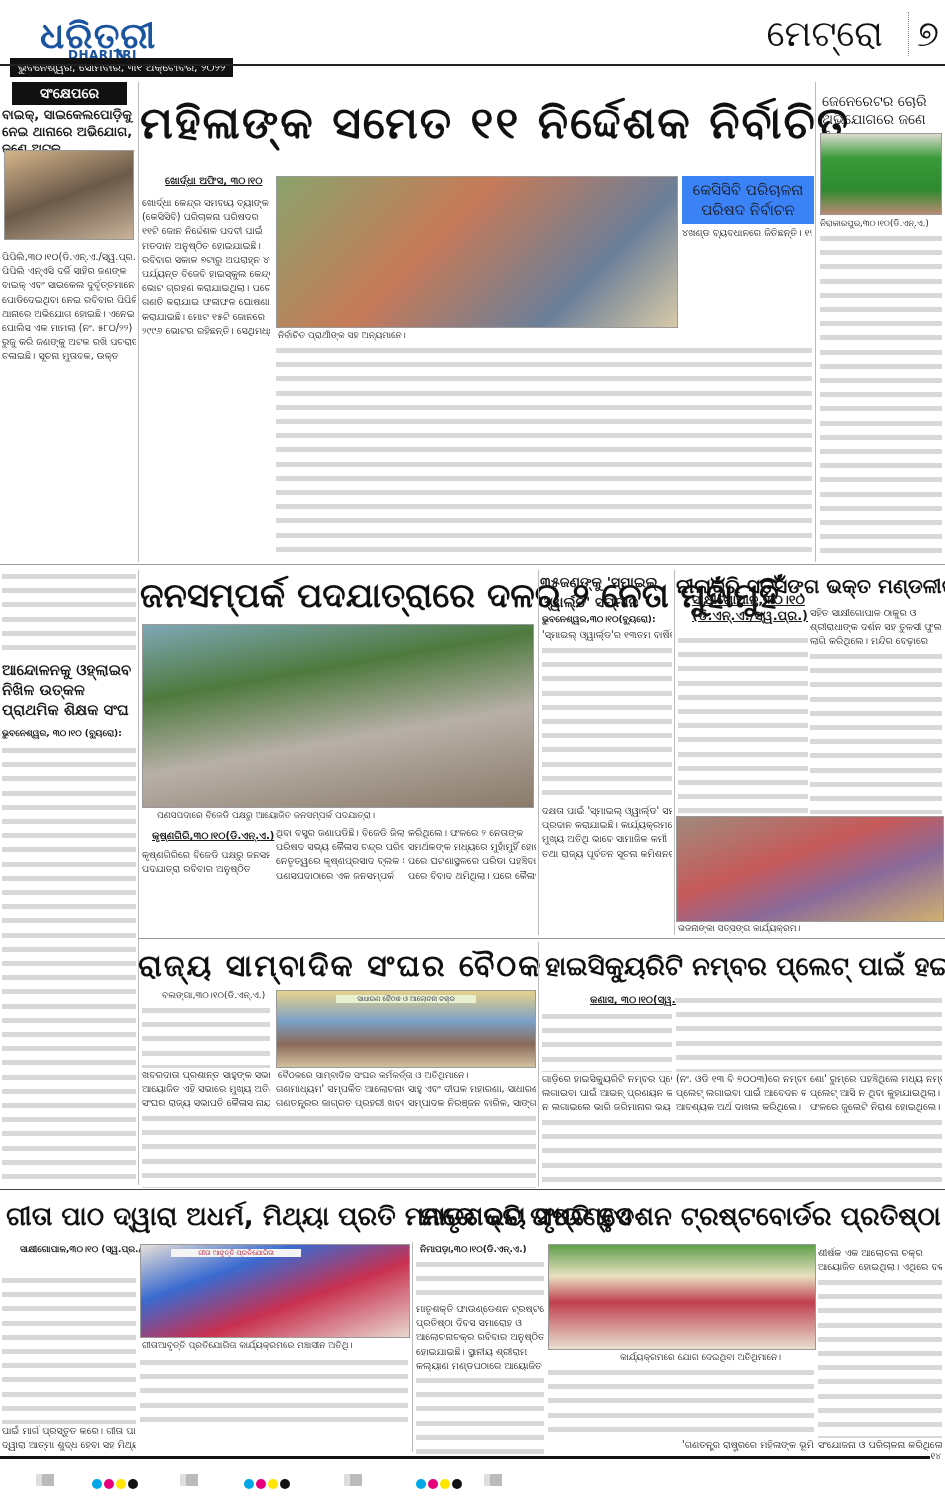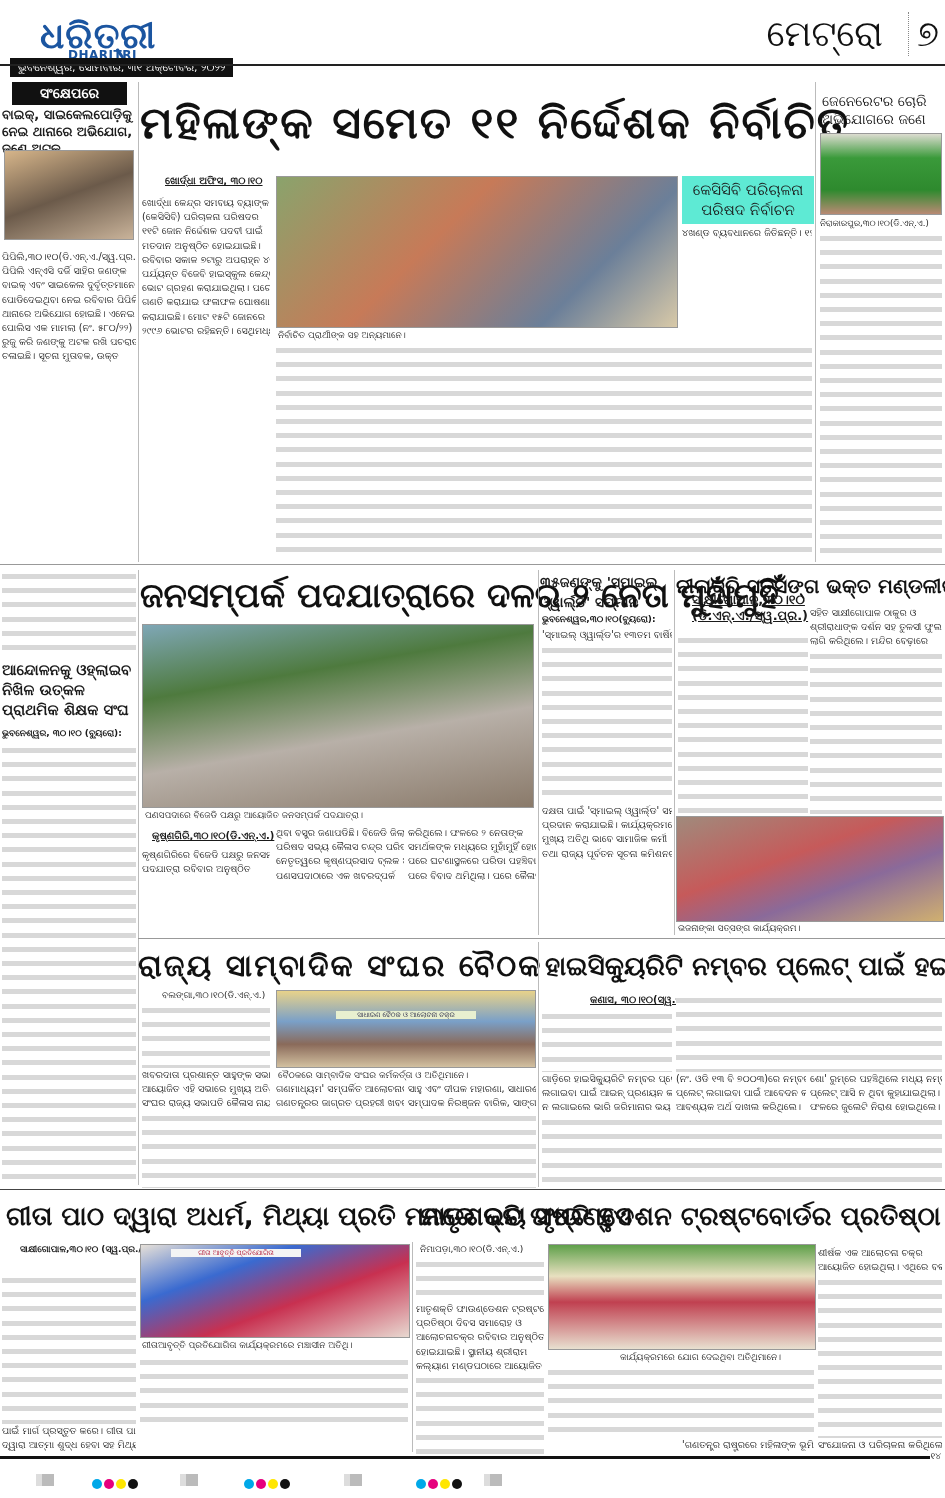--- a/index.html
+++ b/index.html
@@ -17,21 +17,21 @@
   .photo.bike{background:linear-gradient(160deg,#d6b58a,#6b5a4a 50%,#c9b39a);}
   .photo.gen{background:linear-gradient(180deg,#dcdcd0,#3a9a3a 30%,#2e8a2e 70%,#b98a74);}
   .photo.rally{background:linear-gradient(170deg,#7fa7b6,#4e7a3e 30%,#b8b0a8 60%,#8a7a6a);}
   .photo.crowd{background:linear-gradient(160deg,#a08a7c,#c65a5a 40%,#8a6a9a 65%,#d0b070);}
   .photo.meet{background:linear-gradient(180deg,#e8d28a,#7aa0c8 40%,#8a6a5a 70%,#d2c0a0);}
   .photo.gita{background:linear-gradient(160deg,#e6e0d8,#3a6ad0 30%,#c83050 60%,#e8d8d0);}
   .photo.stage{background:linear-gradient(180deg,#5fa04a,#e8e0c0 30%,#c04050 55%,#e8e0d0);}
   .headline{font-weight:bold;color:#111;white-space:nowrap;}
   .h-main{left:140px;top:92px;font-size:44px;line-height:62px;letter-spacing:2px;}
   .sidebar-head{left:822px;top:92px;width:120px;font-size:14px;line-height:18px;}
-  .kcc-box{left:682px;top:176px;width:128px;background:#5eead4;font-size:15px;line-height:20px;text-align:center;padding:4px 2px;}
+  .kcc-box{left:682px;top:176px;width:128px;background:#3b82f6;font-size:15px;line-height:20px;text-align:center;padding:4px 2px;}
   .caption{font-size:9px;color:#222;white-space:nowrap;}
   .dateline-small{font-size:10px;font-weight:bold;text-decoration:underline;white-space:nowrap;}
   .body-text{font-size:9.6px;line-height:14.2px;color:#222;text-align:justify;overflow:hidden;}
   .body-text .ln{display:block;height:14.2px;overflow:hidden;white-space:nowrap;}
   .col-rule{width:1px;background:#bbb;}
   .h-rule{height:1px;background:#999;}
   .h-jana{left:140px;top:570px;font-size:34px;line-height:50px;}
   .h-ilikl{left:540px;top:572px;font-size:14px;line-height:20px;font-weight:bold;}
   .h-nila{left:676px;top:572px;font-size:20px;line-height:28px;}
   .h-andol{left:2px;top:660px;width:135px;font-size:15px;line-height:20px;font-weight:bold;}
@@ -100,31 +100,31 @@
 <div class="abs h-rule" style="left:0;top:564px;width:945px"></div>
 
 <div class="abs body-text" style="left:2px;top:570px;width:134px;height:86px;background:repeating-linear-gradient(#fff 0 4px,#d8d8d8 4px 9px,#fff 9px 14.2px)"></div>
 <div class="abs h-andol">ଆନ୍ଦୋଳନକୁ ଓହ୍ଲାଇବ ନିଖିଳ ଉତ୍କଳ ପ୍ରାଥମିକ ଶିକ୍ଷକ ସଂଘ</div>
 <div class="abs dateline-small" style="left:2px;top:728px;font-size:9px;text-decoration:none">ଭୁବନେଶ୍ୱର, ୩୦।୧୦ (ବ୍ୟୁରୋ):</div>
 <div class="abs body-text" style="left:2px;top:744px;width:134px;height:440px;background:repeating-linear-gradient(#fff 0 4px,#d8d8d8 4px 9px,#fff 9px 14.2px)"></div>
 <div class="abs col-rule" style="left:138px;top:570px;height:615px"></div>
 
 <div class="abs headline h-jana">ଜନସମ୍ପର୍କ ପଦଯାତ୍ରାରେ ଦଳର ୨ ନେତା ମୁହାଁମୁହିଁ</div>
 <div class="abs photo rally" style="left:142px;top:624px;width:390px;height:182px"></div>
-<div class="abs caption" style="left:145px;top:810px">ପଣସପଦାରେ ବିଜେଡି ପକ୍ଷରୁ ଆୟୋଜିତ ଜନସମ୍ପର୍କ ପଦଯାତ୍ରା।</div>
+<div class="abs caption" style="left:157px;top:810px">ପଣସପଦାରେ ବିଜେଡି ପକ୍ଷରୁ ଆୟୋଜିତ ଜନସମ୍ପର୍କ ପଦଯାତ୍ରା।</div>
 <div class="abs dateline-small" style="left:152px;top:830px">କୃଷ୍ଣଗିରି,୩୦।୧୦(ଡି.ଏନ୍.ଏ.)</div>
 <div class="abs body-text" style="left:142px;top:848px;width:128px;height:90px">
   <span class="ln">କୃଷ୍ଣଗିରିରେ ବିଜେଡି ପକ୍ଷରୁ ଜନସମ୍ପର୍କ</span>
   <span class="ln">ପଦଯାତ୍ରା ରବିବାର ଅନୁଷ୍ଠିତ</span>
 </div>
 <div class="abs body-text" style="left:276px;top:826px;width:128px;height:112px">
   <span class="ln">ଥିବା ବସ୍ତ୍ର ଜଣାପଡିଛି। ବିଜେଡି ଜିଲା</span>
   <span class="ln">ପରିଷଦ ସଭ୍ୟ କୈଳାସ ଚନ୍ଦ୍ର ପରିଡାଙ୍କ</span>
   <span class="ln">ନେତୃତ୍ୱରେ କୃଷ୍ଣପ୍ରସାଦ ବ୍ଲକ ଅନ୍ତର୍ଗତ</span>
-  <span class="ln">ପଣସପଦାଠାରେ ଏକ ଖବରଦ୍ପର୍କ</span>
+  <span class="ln">ପଣସପଦାଠାରେ ଏକ ଜନସମ୍ପର୍କ</span>
 </div>
 <div class="abs body-text" style="left:408px;top:826px;width:128px;height:112px">
   <span class="ln">କରିଥିଲେ। ଫଳରେ ୨ ନେତାଙ୍କ</span>
   <span class="ln">ସମର୍ଥକଙ୍କ ମଧ୍ୟରେ ମୁହାଁମୁହିଁ ହୋଇଥିଲା।</span>
   <span class="ln">ପରେ ଘଟଣାସ୍ଥଳରେ ପରିଡା ପହଞ୍ଚିବା</span>
   <span class="ln">ପରେ ବିବାଦ ଥମିଥିଲା। ପରେ କୈଳାସ</span>
 </div>
 <div class="abs col-rule" style="left:538px;top:570px;height:365px"></div>
 
 <div class="abs h-ilikl" style="width:130px;white-space:normal">୩୫ଜଣଙ୍କୁ 'ସ୍ମାଇଲ୍ ଓ୍ୱାର୍ଲ୍ଡ' ସମ୍ମାନ</div>
@@ -152,21 +152,21 @@
 <div class="abs body-text" style="left:810px;top:650px;width:132px;height:164px;background:repeating-linear-gradient(#fff 0 4px,#d8d8d8 4px 9px,#fff 9px 14.2px)"></div>
 <div class="abs photo crowd" style="left:676px;top:816px;width:266px;height:104px"></div>
 <div class="abs caption" style="left:678px;top:923px">ଭଜନାଙ୍କା ସତ୍‌ସଙ୍ଗ କାର୍ଯ୍ୟକ୍ରମ।</div>
 
 <div class="abs h-rule" style="left:138px;top:938px;width:807px"></div>
 
 <div class="abs headline h-rajya">ରାଜ୍ୟ ସାମ୍ବାଦିକ ସଂଘର ବୈଠକ</div>
 <div class="abs caption" style="left:162px;top:990px;font-weight:normal">ବଲଙ୍ଗା,୩୦।୧୦(ଡି.ଏନ୍.ଏ.)</div>
 <div class="abs body-text" style="left:142px;top:1004px;width:128px;height:64px;background:repeating-linear-gradient(#fff 0 4px,#d8d8d8 4px 9px,#fff 9px 14.2px)"></div>
 <div class="abs photo meet" style="left:276px;top:990px;width:258px;height:76px">
-  <div style="margin:20px auto 0;width:140px;background:#e8f0d0;font-size:7px;text-align:center;color:#224">ସାଧାରଣ ବୈଠକ ଓ ଆଲୋଚନା ଚକ୍ର</div>
+  <div style="margin:4px auto 0;width:140px;background:#e8f0d0;font-size:7px;text-align:center;color:#224">ସାଧାରଣ ବୈଠକ ଓ ଆଲୋଚନା ଚକ୍ର</div>
 </div>
 <div class="abs caption" style="left:278px;top:1070px">ବୈଠକରେ ସାମ୍ବାଦିକ ସଂଘର କର୍ମକର୍ତ୍ତା ଓ ଅତିଥିମାନେ।</div>
 <div class="abs body-text" style="left:142px;top:1068px;width:128px;height:44px">
   <span class="ln">ଖବରଦାତା ପ୍ରଶାନ୍ତ ସାହୁଙ୍କ ସଭାପତିତ୍ୱରେ</span>
   <span class="ln">ଆୟୋଜିତ ଏହି ସଭାରେ ମୁଖ୍ୟ ଅତିଥି</span>
   <span class="ln">ସଂଘର ରାଜ୍ୟ ସଭାପତି କୈଳାସ ନାୟକ,</span>
 </div>
 <div class="abs body-text" style="left:276px;top:1082px;width:128px;height:30px">
   <span class="ln">ଗଣମାଧ୍ୟମ' ସମ୍ପର୍କିତ ଆଲୋଚନାଚକ୍ରରେ</span>
   <span class="ln">ଗଣତନ୍ତ୍ରର ଜାଗ୍ରତ ପ୍ରହରୀ ଖବରଦାତାଙ୍କ</span>
@@ -209,21 +209,21 @@
 </div>
 <div class="abs caption" style="left:142px;top:1340px">ଗୀତାଆବୃତ୍ତି ପ୍ରତିଯୋଗିତା କାର୍ଯ୍ୟକ୍ରମରେ ମଞ୍ଚାସୀନ ଅତିଥି।</div>
 <div class="abs body-text" style="left:140px;top:1356px;width:268px;height:70px;background:repeating-linear-gradient(#fff 0 4px,#d8d8d8 4px 9px,#fff 9px 14.2px)"></div>
 <div class="abs body-text" style="left:2px;top:1424px;width:134px;height:30px">
   <span class="ln">ପାଇଁ ମାର୍ଗ ପ୍ରସ୍ତୁତ କରେ। ଗୀତା ପାଠ</span>
   <span class="ln">ଦ୍ୱାରା ଆତ୍ମା ଶୁଦ୍ଧ ହେବା ସହ ମିଥ୍ୟା ଓ</span>
 </div>
 <div class="abs col-rule" style="left:412px;top:1242px;height:210px"></div>
 
 <div class="abs headline h-matru">ମାତୃଶକ୍ତି ଫାଉଣ୍ଡେଶନ ଟ୍ରଷ୍ଟବୋର୍ଡର ପ୍ରତିଷ୍ଠା ଦିବସ, ଆଲୋଚନାଚକ୍ର</div>
-<div class="abs caption" style="left:420px;top:1244px;font-weight:normal">ନିମାପଡ଼ା,୩୦।୧୦(ଡି.ଏନ୍.ଏ.)</div>
+<div class="abs caption" style="left:420px;top:1244px;font-weight:bold">ନିମାପଡ଼ା,୩୦।୧୦(ଡି.ଏନ୍.ଏ.)</div>
 <div class="abs body-text" style="left:416px;top:1258px;width:128px;height:44px;background:repeating-linear-gradient(#fff 0 4px,#d8d8d8 4px 9px,#fff 9px 14.2px)"></div>
 <div class="abs body-text" style="left:416px;top:1302px;width:128px;height:72px">
   <span class="ln">ମାତୃଶକ୍ତି ଫାଉଣ୍ଡେଶନ ଟ୍ରଷ୍ଟବୋର୍ଡର</span>
   <span class="ln">ପ୍ରତିଷ୍ଠା ଦିବସ ସମାରୋହ ଓ</span>
   <span class="ln">ଆଲୋଚନାଚକ୍ର ରବିବାର ଅନୁଷ୍ଠିତ</span>
   <span class="ln">ହୋଇଯାଇଛି। ସ୍ଥାନୀୟ ଶ୍ରୀରାମ</span>
   <span class="ln">କଲ୍ୟାଣ ମଣ୍ଡପଠାରେ ଆୟୋଜିତ</span>
 </div>
 <div class="abs body-text" style="left:416px;top:1374px;width:128px;height:80px;background:repeating-linear-gradient(#fff 0 4px,#d8d8d8 4px 9px,#fff 9px 14.2px)"></div>
 <div class="abs photo stage" style="left:548px;top:1244px;width:266px;height:104px"></div>

